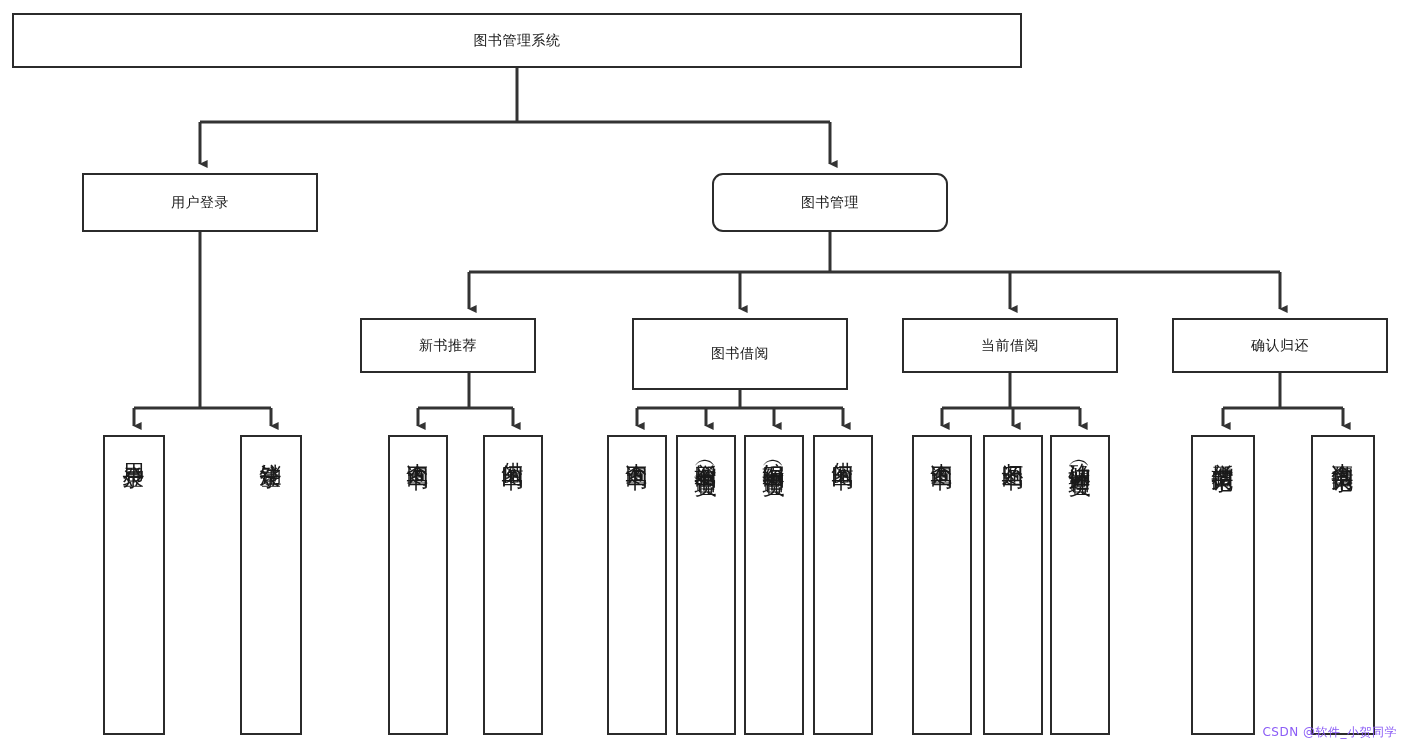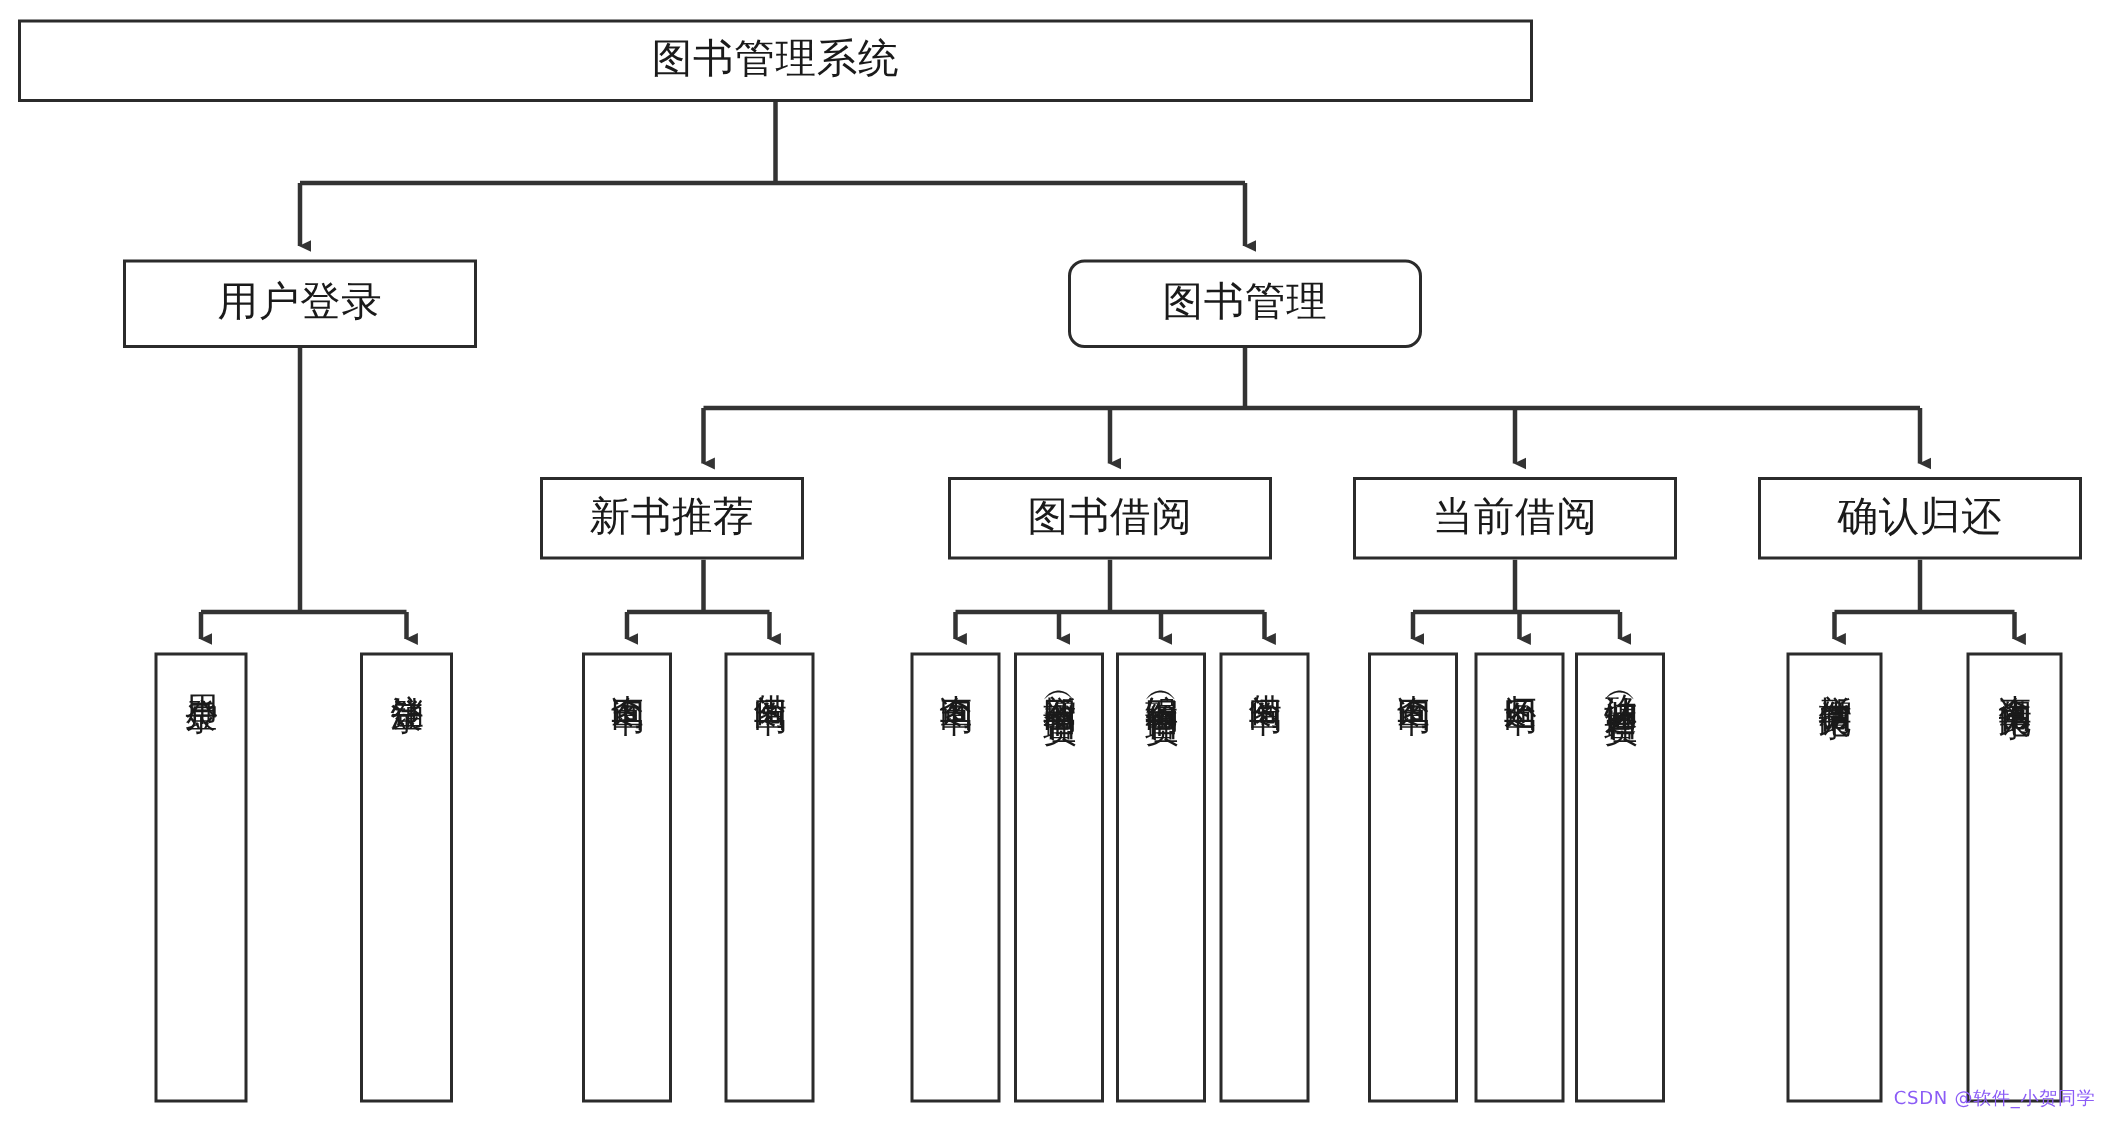--- a/index.html
+++ b/index.html
@@ -37,21 +37,21 @@
     justify-content: center;
     text-align: center;
   }
   .node .label {
     display: block;
     line-height: 1.22;
     letter-spacing: 0.5px;
   }
   
   .node.horiz .label {
-    font-size: 27px;
+    font-size: 14px;
     white-space: nowrap;
   }
   
   .node.vert {
     padding: 8px 2px;
     align-items: flex-start;
     justify-content: center;
   }
   .node.vert .label {
     writing-mode: vertical-rl;
@@ -127,21 +127,21 @@
   <div class="node horiz" style="left: 82px; top: 173px; width: 236px; height: 59px;">
     <span class="label">用户登录</span>
   </div>
   <div class="node horiz" style="left: 712px; top: 173px; width: 236px; height: 59px; border-radius: 11px;">
     <span class="label">图书管理</span>
   </div>
 
   <div class="node horiz" style="left: 360px; top: 318px; width: 176px; height: 55px; text-align: right;">
     <span class="label">新书推荐</span>
   </div>
-  <div class="node horiz" style="left: 632px; top: 318px; width: 216px; height: 55px;">
+  <div class="node horiz" style="left: 632px; top: 318px; width: 216px; height: 72px;">
     <span class="label">图书借阅</span>
   </div>
   <div class="node horiz" style="left: 902px; top: 318px; width: 216px; height: 55px;">
     <span class="label">当前借阅</span>
   </div>
   <div class="node horiz" style="left: 1172px; top: 318px; width: 216px; height: 55px;">
     <span class="label">确认归还</span>
   </div>
 
   <div class="node vert" style="left: 103px; top: 435px; width: 62px; height: 300px;">

